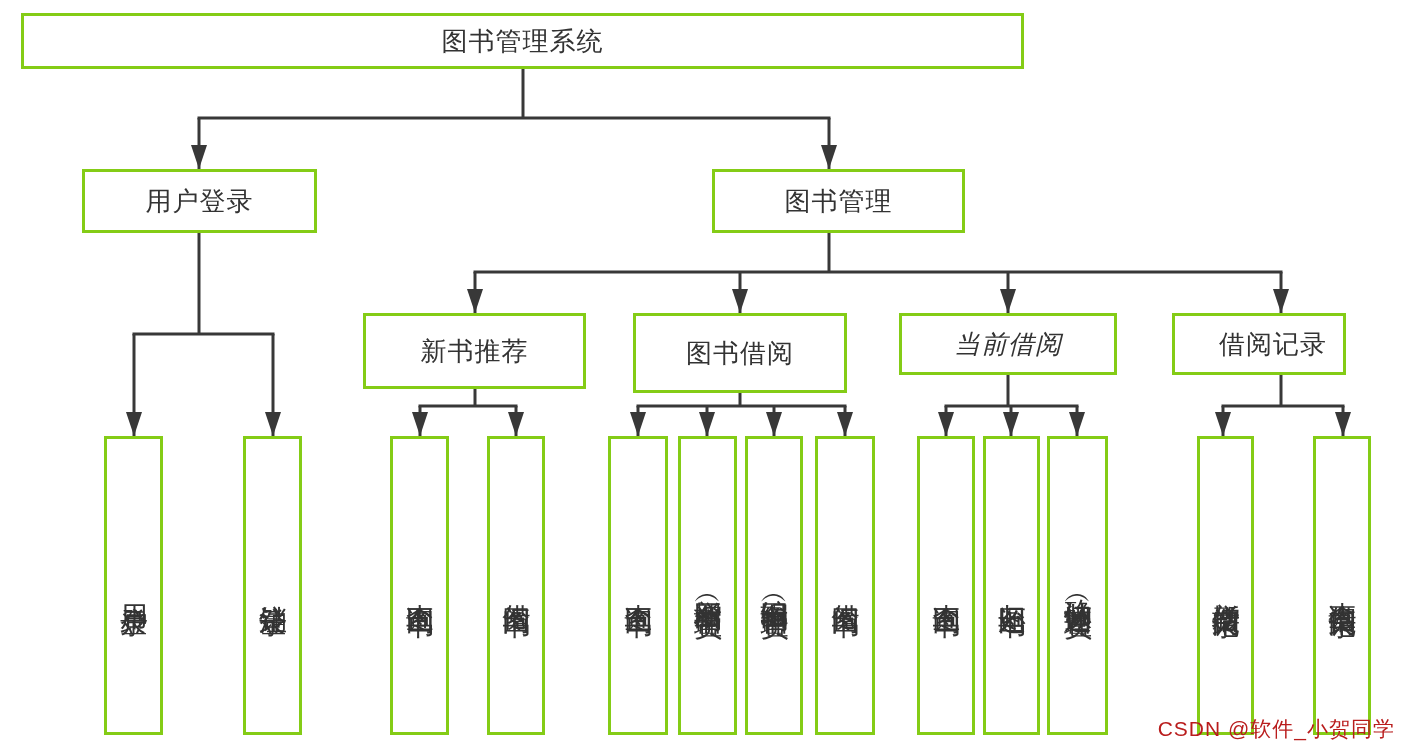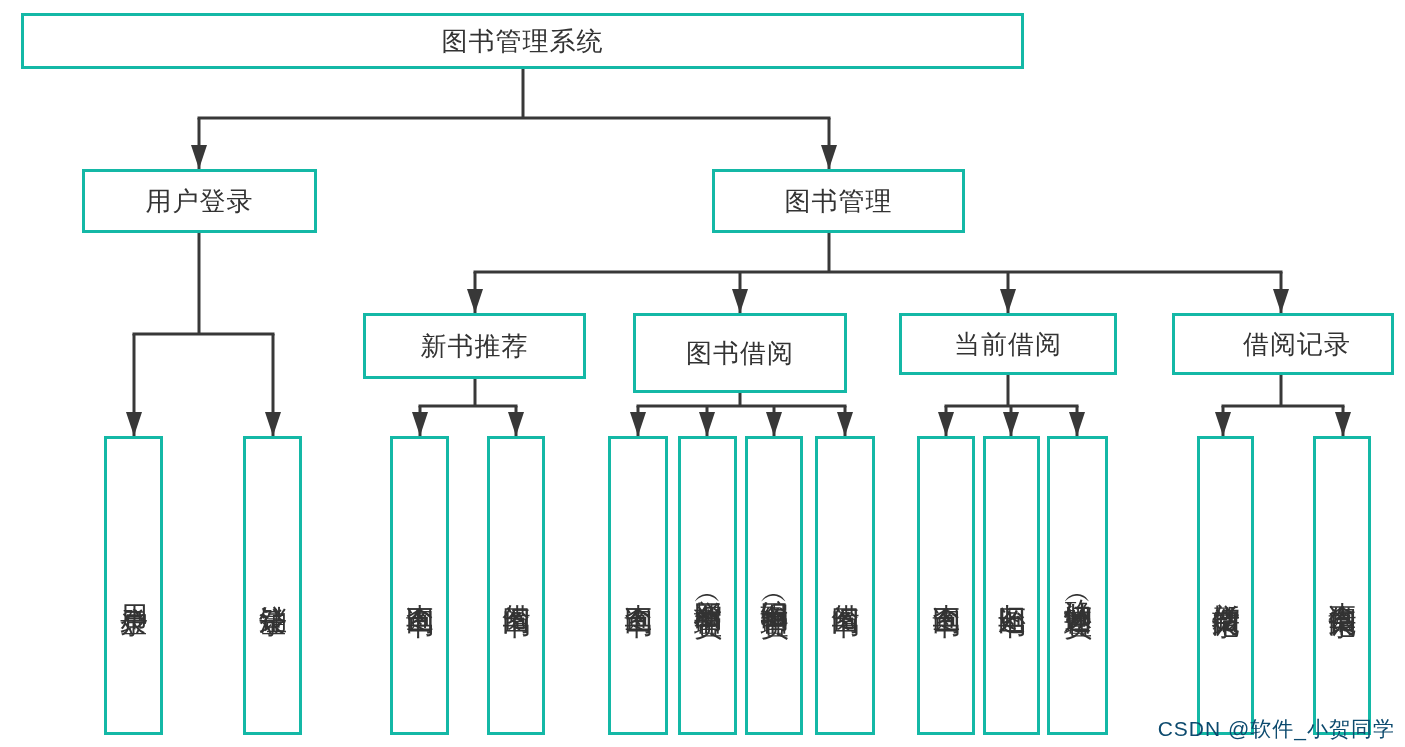--- a/index.html
+++ b/index.html
@@ -12,21 +12,21 @@
     overflow: hidden;
   }
   #wires {
     position: absolute;
     left: 0; top: 0;
     pointer-events: none;
   }
   .node {
     position: absolute;
     box-sizing: border-box;
-    border: 3px solid #14b8a6;
+    border: 3px solid #84cc16;
     background: #ffffff;
     color: #333333;
     display: flex;
     align-items: center;
     justify-content: center;
     font-size: 26px;
     letter-spacing: 1px;
     text-align: center;
     line-height: 1.1;
   }
@@ -34,21 +34,21 @@
     writing-mode: vertical-rl;
     font-size: 28px;
     letter-spacing: 2px;
     line-height: 1;
   }
   .watermark {
     position: absolute;
     right: 10px;
     bottom: 4px;
     font-size: 21px;
-    color: #0c4a6e;
+    color: #b91c1c;
     letter-spacing: 1px;
     white-space: nowrap;
     z-index: 5;
   }
 </style>
 </head>
 <body>
 
 <div id="canvas">
 
@@ -100,24 +100,24 @@
       <path d="M1223 406 V436" marker-end="url(#arrow)"></path>
       <path d="M1343 406 V436" marker-end="url(#arrow)"></path>
     </g>
   </svg>
 
   <div class="node" style="left:21px; top:13px; width:1003px; height:56px;">图书管理系统</div>
 
   <div class="node" style="left:82px; top:169px; width:235px; height:64px;">用户登录</div>
   <div class="node" style="left:712px; top:169px; width:253px; height:64px;">图书管理</div>
 
-  <div class="node" style="left:363px; top:313px; width:223px; height:66px;">新书推荐</div>
+  <div class="node" style="left:363px; top:313px; width:223px; height:76px;">新书推荐</div>
   <div class="node" style="left:633px; top:313px; width:214px; height:80px;">图书借阅</div>
-  <div class="node" style="left:899px; top:313px; width:218px; height:62px;">当前借阅</div>
-  <div class="node" style="left:1172px; top:313px; width:222px; height:62px;padding-left:28px;">借阅记录</div>
+  <div class="node" style="left:899px; top:313px; width:218px; height:62px;font-style:italic;">当前借阅</div>
+  <div class="node" style="left:1172px; top:313px; width:174px; height:62px;padding-left:28px;">借阅记录</div>
 
   <div class="node v" style="left:104px; top:436px; width:59px; height:299px;">用户登录</div>
   <div class="node v" style="left:243px; top:436px; width:59px; height:299px;">注销登录</div>
 
   <div class="node v" style="left:390px; top:436px; width:59px; height:299px;">查询图书</div>
   <div class="node v" style="left:487px; top:436px; width:58px; height:299px;">借阅图书</div>
 
   <div class="node v" style="left:608px; top:436px; width:60px; height:299px;">查询图书</div>
   <div class="node v" style="left:678px; top:436px; width:59px; height:299px;">新增图书（管理员）</div>
   <div class="node v" style="left:745px; top:436px; width:58px; height:299px;">编辑图书（管理员）</div>

